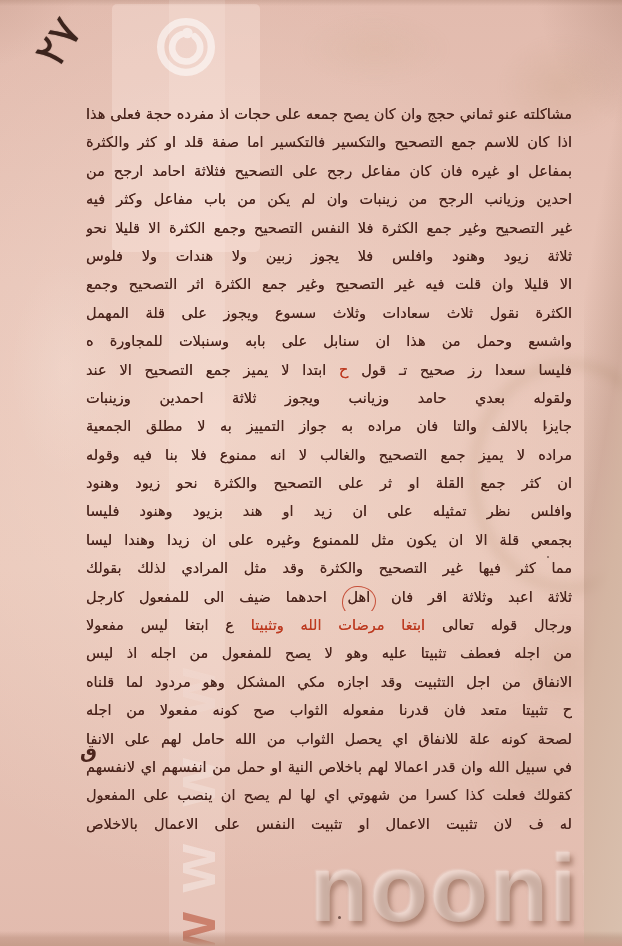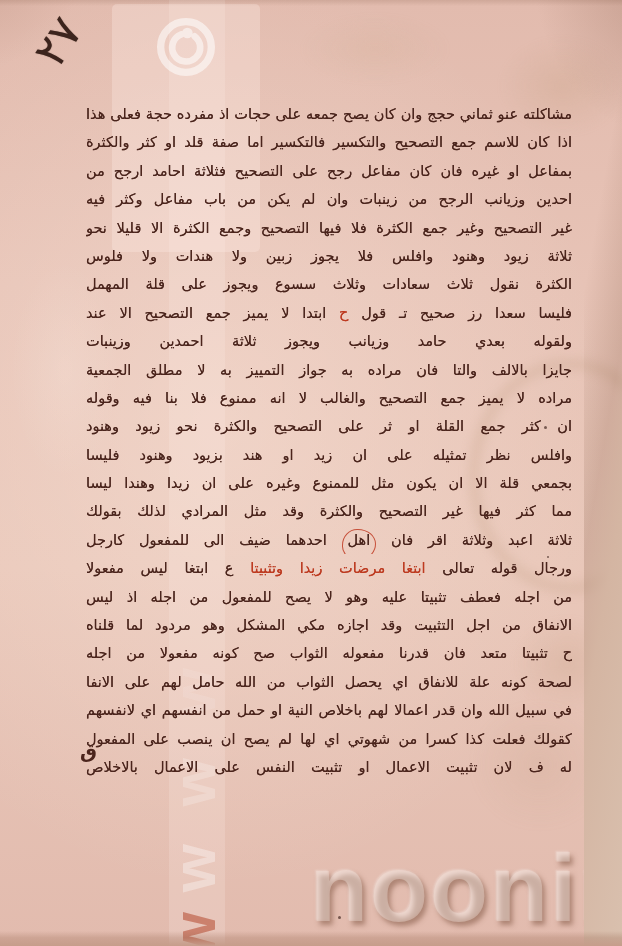--- a/index.html
+++ b/index.html
@@ -99,33 +99,35 @@
 
   <div class="folio-number">٢٧</div>
 
   <div class="margin-letter">ق</div>
 
   <div class="text-block" id="text-block">
       <div class="line"><span>مشاكلته عنو ثماني حجج وان كان يصح جمعه على حجات اذ مفرده حجة فعلى هذا</span></div>
       <div class="line"><span>اذا كان للاسم جمع التصحيح والتكسير فالتكسير اما صفة قلد او كثر والكثرة</span></div>
       <div class="line"><span>بمفاعل او غيره فان كان مفاعل رجح على التصحيح فثلاثة احامد ارجح من</span></div>
       <div class="line"><span>احدين وزيانب الرجح من زينبات وان لم يكن من باب مفاعل وكثر فيه</span></div>
-      <div class="line"><span>غير التصحيح وغير جمع الكثرة فلا فيها التصحيح وجمع الكثرة الا قليلا نحو</span></div>
+      <div class="line"><span>غير التصحيح وغير جمع الكثرة فلا النفس التصحيح وجمع الكثرة الا قليلا نحو</span></div>
       <div class="line"><span>ثلاثة زيود وهنود وافلس فلا يجوز زبين ولا هندات ولا فلوس</span></div>
+      <div class="line"><span>الا قليلا وان قلت فيه غير التصحيح وغير جمع الكثرة اثر التصحيح وجمع</span></div>
       <div class="line"><span>الكثرة نقول ثلاث سعادات وثلاث سسوع ويجوز على قلة المهمل</span></div>
+      <div class="line"><span>واشسع وحمل من هذا ان سنابل على بابه وسنبلات للمجاورة ه</span></div>
       <div class="line"><span>فليسا سعدا رز صحيح تـ قول </span><span class="seg-red">ح</span><span> ابتدا لا يميز جمع التصحيح الا عند</span></div>
       <div class="line"><span>ولقوله بعدي حامد وزيانب ويجوز ثلاثة احمدين وزينبات</span></div>
       <div class="line"><span>جايزا بالالف والتا فان مراده به جواز التمييز به لا مطلق الجمعية</span></div>
       <div class="line"><span>مراده لا يميز جمع التصحيح والغالب لا انه ممنوع فلا بنا فيه وقوله</span></div>
       <div class="line"><span>ان كثر جمع القلة او ثر على التصحيح والكثرة نحو زيود وهنود</span></div>
       <div class="line"><span>وافلس نظر تمثيله على ان زيد او هند بزيود وهنود فليسا</span></div>
       <div class="line"><span>بجمعي قلة الا ان يكون مثل للممنوع وغيره على ان زيدا وهندا ليسا</span></div>
       <div class="line"><span>مما كثر فيها غير التصحيح والكثرة وقد مثل المرادي لذلك بقولك</span></div>
       <div class="line"><span>ثلاثة اعبد وثلاثة اقر فان </span><span class="seg-circled">اهل</span><span> احدهما ضيف الى للمفعول كارجل</span></div>
-      <div class="line"><span>ورجال قوله تعالى </span><span class="seg-red">ابتغا مرضات زيدا وتثبيتا</span><span> ع ابتغا ليس مفعولا</span></div>
+      <div class="line"><span>ورجال قوله تعالى </span><span class="seg-red">ابتغا مرضات الله وتثبيتا</span><span> ع ابتغا ليس مفعولا</span></div>
       <div class="line"><span>من اجله فعطف تثبيتا عليه وهو لا يصح للمفعول من اجله اذ ليس</span></div>
       <div class="line"><span>الانفاق من اجل التثبيت وقد اجازه مكي المشكل وهو مردود لما قلناه</span></div>
       <div class="line"><span>ح تثبيتا متعد فان قدرنا مفعوله الثواب صح كونه مفعولا من اجله</span></div>
       <div class="line"><span>لصحة كونه علة للانفاق اي يحصل الثواب من الله حامل لهم على الانفا</span></div>
       <div class="line"><span>في سبيل الله وان قدر اعمالا لهم باخلاص النية او حمل من انفسهم اي لانفسهم</span></div>
       <div class="line"><span>كقولك فعلت كذا كسرا من شهوتي اي لها لم يصح ان ينصب على المفعول</span></div>
       <div class="line"><span>له ف لان تثبيت الاعمال او تثبيت النفس على الاعمال بالاخلاص</span></div>
     </div>
 
   <div class="page-edge-right"></div>

